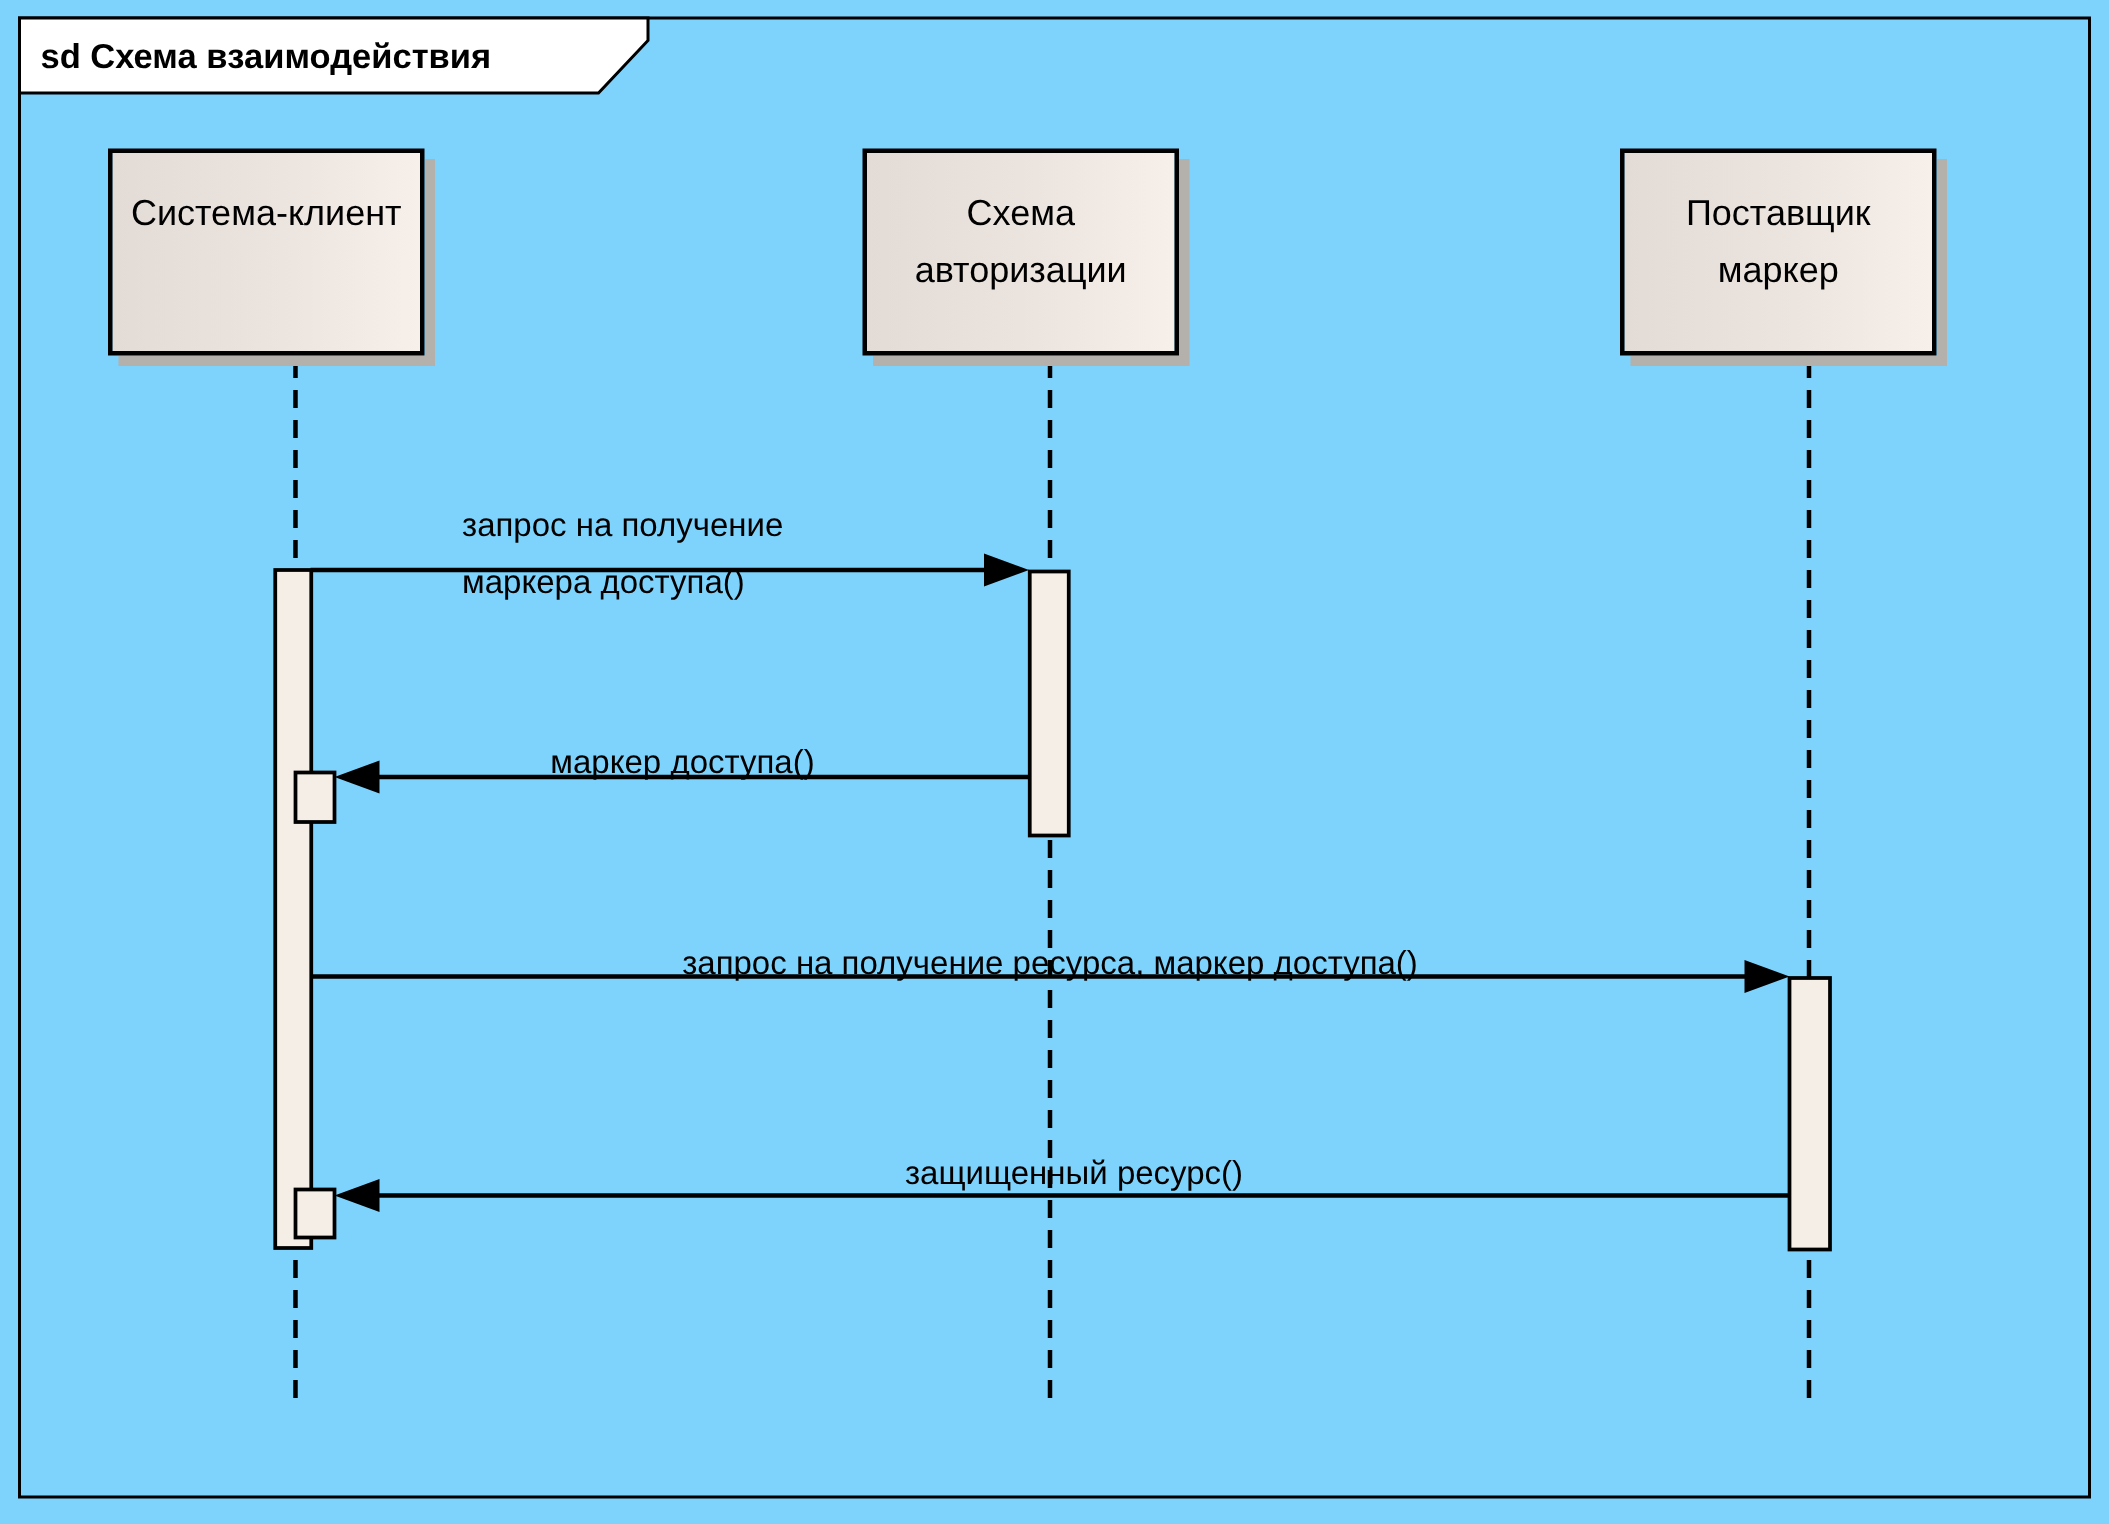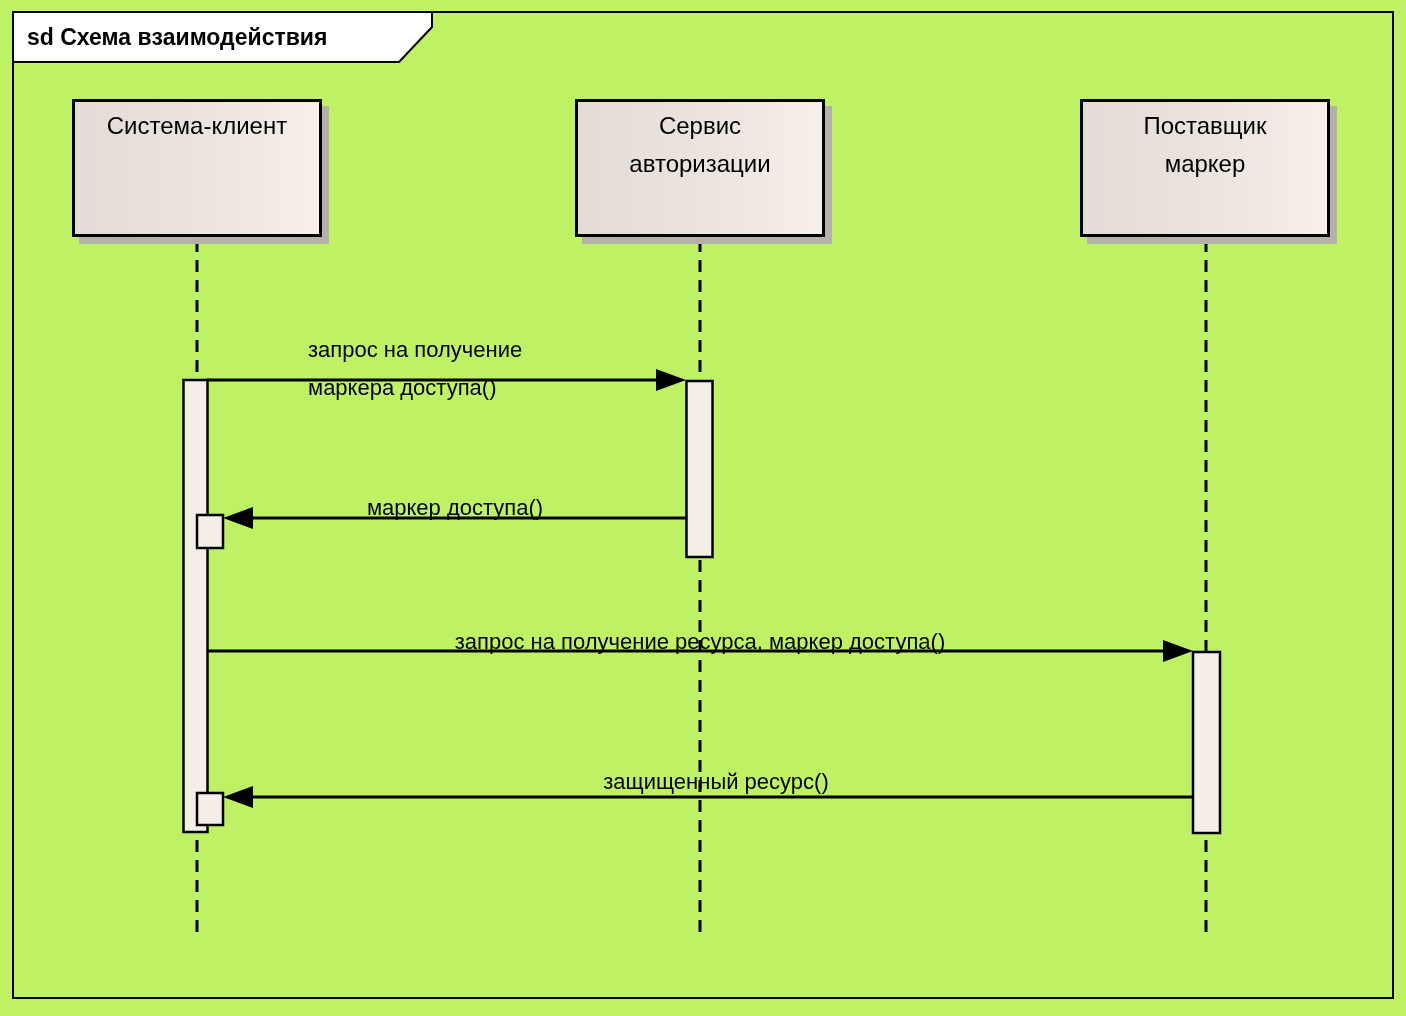--- a/index.html
+++ b/index.html
@@ -1,48 +1,48 @@
 <!DOCTYPE html>
 <html><head>
 <meta charset="utf-8">
 <style>
   html, body { margin: 0; padding: 0; background: #ffffff; }
   .canvas {
     position: relative;
     width: 1406px;
     height: 1016px;
-    background: #bef264;
+    background: #7dd3fc;
     font-family: "Liberation Sans", sans-serif;
     color: #000000;
     overflow: hidden;
   }
   svg.gfx { position: absolute; left: 0; top: 0; width: 1406px; height: 1016px; }
 
   .frame-title {
     position: absolute;
     left: 27px;
     top: 24px;
     font-size: 23px;
     font-weight: bold;
     white-space: nowrap;
   }
 
   .head {
     position: absolute;
     top: 99px;
-    width: 250px;
+    width: 211px;
     height: 138px;
     box-sizing: border-box;
     border: 3px solid #000000;
     background: linear-gradient(90deg, #e3dbd5 0%, #ece4de 55%, #f7efe9 100%);
     box-shadow: 7px 7px 0 #b4b0ac;
     text-align: center;
     font-size: 24px;
     line-height: 38px;
-    padding-top: 5px;
+    padding-top: 22px;
   }
   .head .head-label { white-space: pre-line; }
   .head-client   { left: 72px; }
   .head-auth     { left: 575px; }
   .head-provider { left: 1080px; }
 
   .msg-label {
     position: absolute;
     font-size: 22px;
     line-height: 38px;
@@ -87,21 +87,21 @@
     <line x1="1193" y1="797" x2="251" y2="797" stroke="#000000" stroke-width="3"></line>
     <polygon points="223,797 253,786 253,808" fill="#000000"></polygon>
   </svg>
 
   <div class="frame-title">sd Схема взаимодействия</div>
 
   <div class="head head-client">
     <div class="head-label">Система-клиент</div>
   </div>
   <div class="head head-auth">
-    <div class="head-label">Сервис
+    <div class="head-label">Схема
 авторизации</div>
   </div>
   <div class="head head-provider">
     <div class="head-label">Поставщик
 маркер</div>
   </div>
 
   <div class="msg-label m1">
     <div>запрос на получение</div>
     <div>маркера доступа()</div>

